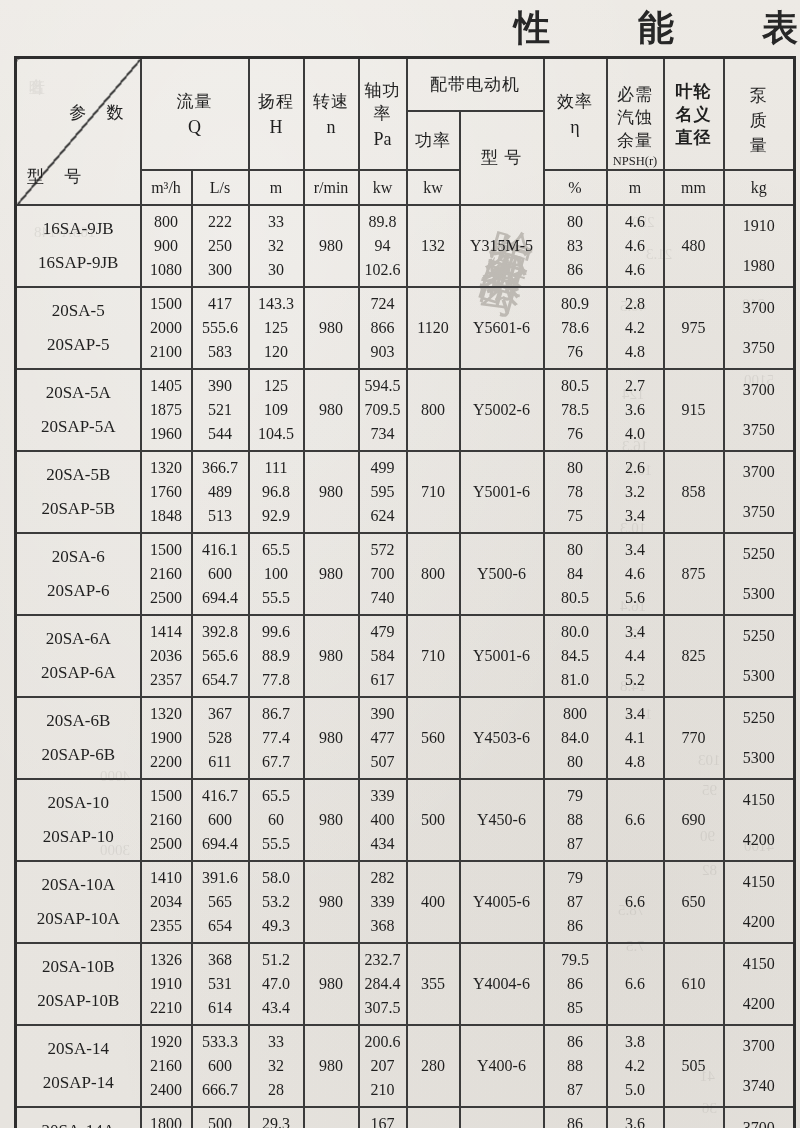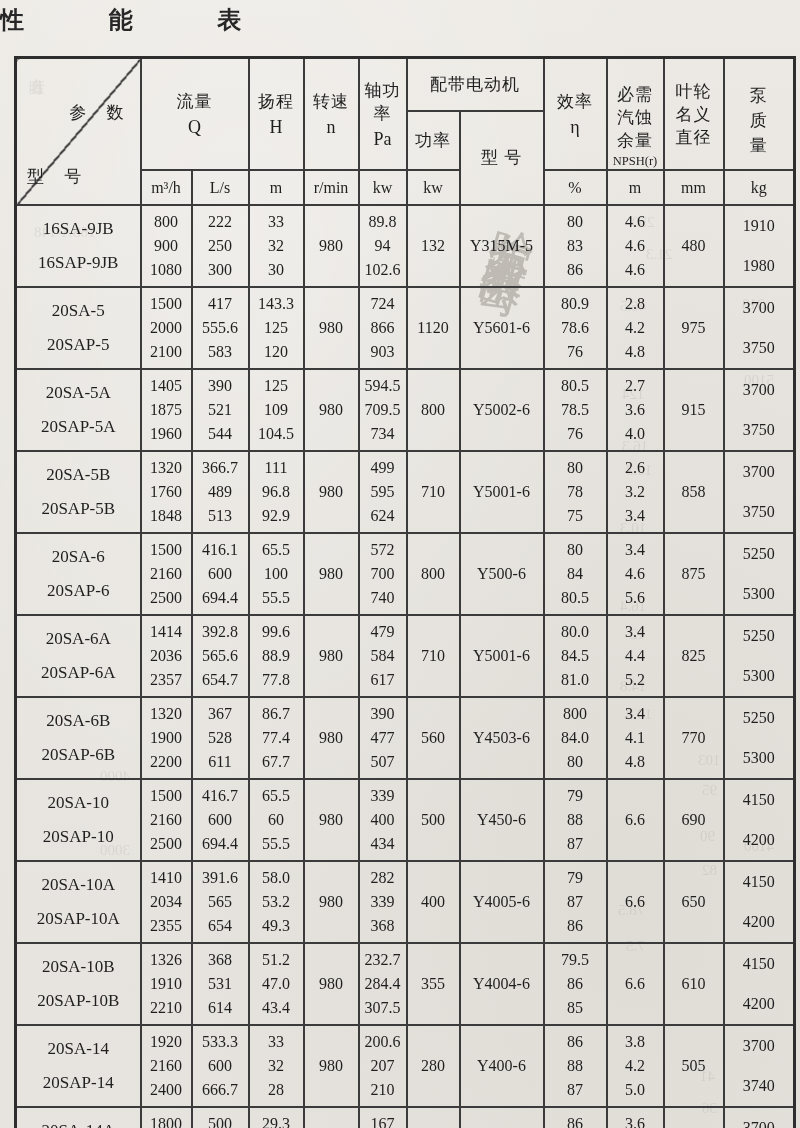--- a/index.html
+++ b/index.html
@@ -8,23 +8,23 @@
     background:#e9e6e1;
     background-image:
       radial-gradient(ellipse at 30% 20%, rgba(255,255,255,.28), rgba(255,255,255,0) 55%),
       radial-gradient(ellipse at 80% 80%, rgba(120,110,95,.07), rgba(0,0,0,0) 60%),
       linear-gradient(180deg, #edeae5 0%, #e8e5e0 30%, #e7e4df 100%);
     font-family:"Liberation Serif", serif;
     color:#1f1f1f;
   }
   .title{
     position:absolute; top:4px; left:0; width:100%;
-    text-align:left;
+    text-align:right;
     font-family:"Liberation Sans", sans-serif;
-    font-weight:bold; font-size:24px; color:#272727;
+    font-weight:bold; font-size:36px; color:#272727;
     word-spacing:74px; letter-spacing:2px;
   }
   table.perf{
     position:absolute; left:14px; top:56px;
     width:779px; table-layout:fixed; border-collapse:collapse;
     background:transparent;
   }
   table.perf, table.perf td, table.perf th{
     border:2px solid #3b3b3b;
   }
@@ -36,21 +36,21 @@
   .hz{ font-size:17px; letter-spacing:1px; }
   .sym{ font-size:18px; margin-top:4px; }
   .corner{ position:relative;
     background-image:linear-gradient(to bottom right,
       transparent calc(50% - 1px), #3b3b3b calc(50% - 1px),
       #3b3b3b calc(50% + 1px), transparent calc(50% + 1px));
   }
   .corner .param{ position:absolute; top:42px; right:8px; font-size:17px; letter-spacing:8px; }
   .corner .model{ position:absolute; bottom:16px; left:10px; font-size:17px; letter-spacing:8px; }
   .wrap{ margin:0 auto; line-height:23px; }
-  .w44{ width:44px;margin-top:24px; } .w48{ width:48px; } .w20{ width:20px; line-height:25px;margin-top:12px; }
+  .w44{ width:44px;margin-top:24px; } .w48{ width:48px;font-weight:bold; } .w20{ width:20px; line-height:25px;margin-top:12px; }
   .npsh-sym{ font-size:12.5px; margin-top:2px; letter-spacing:0; }
   tbody td{ white-space:pre-line; line-height:24px; }
   tbody td.c-model{ line-height:34px; font-size:17px; }
   tbody td.c-mass{ line-height:40px; }
   .watermark{
     position:absolute; left:498px; top:196px; height:480px;
     writing-mode:vertical-rl; text-orientation:upright;
     font-size:44px; letter-spacing:6px; color:#9b968e; opacity:.55;
     transform:rotate(16deg); transform-origin:top center;
     pointer-events:none; font-family:"Liberation Serif", serif;

